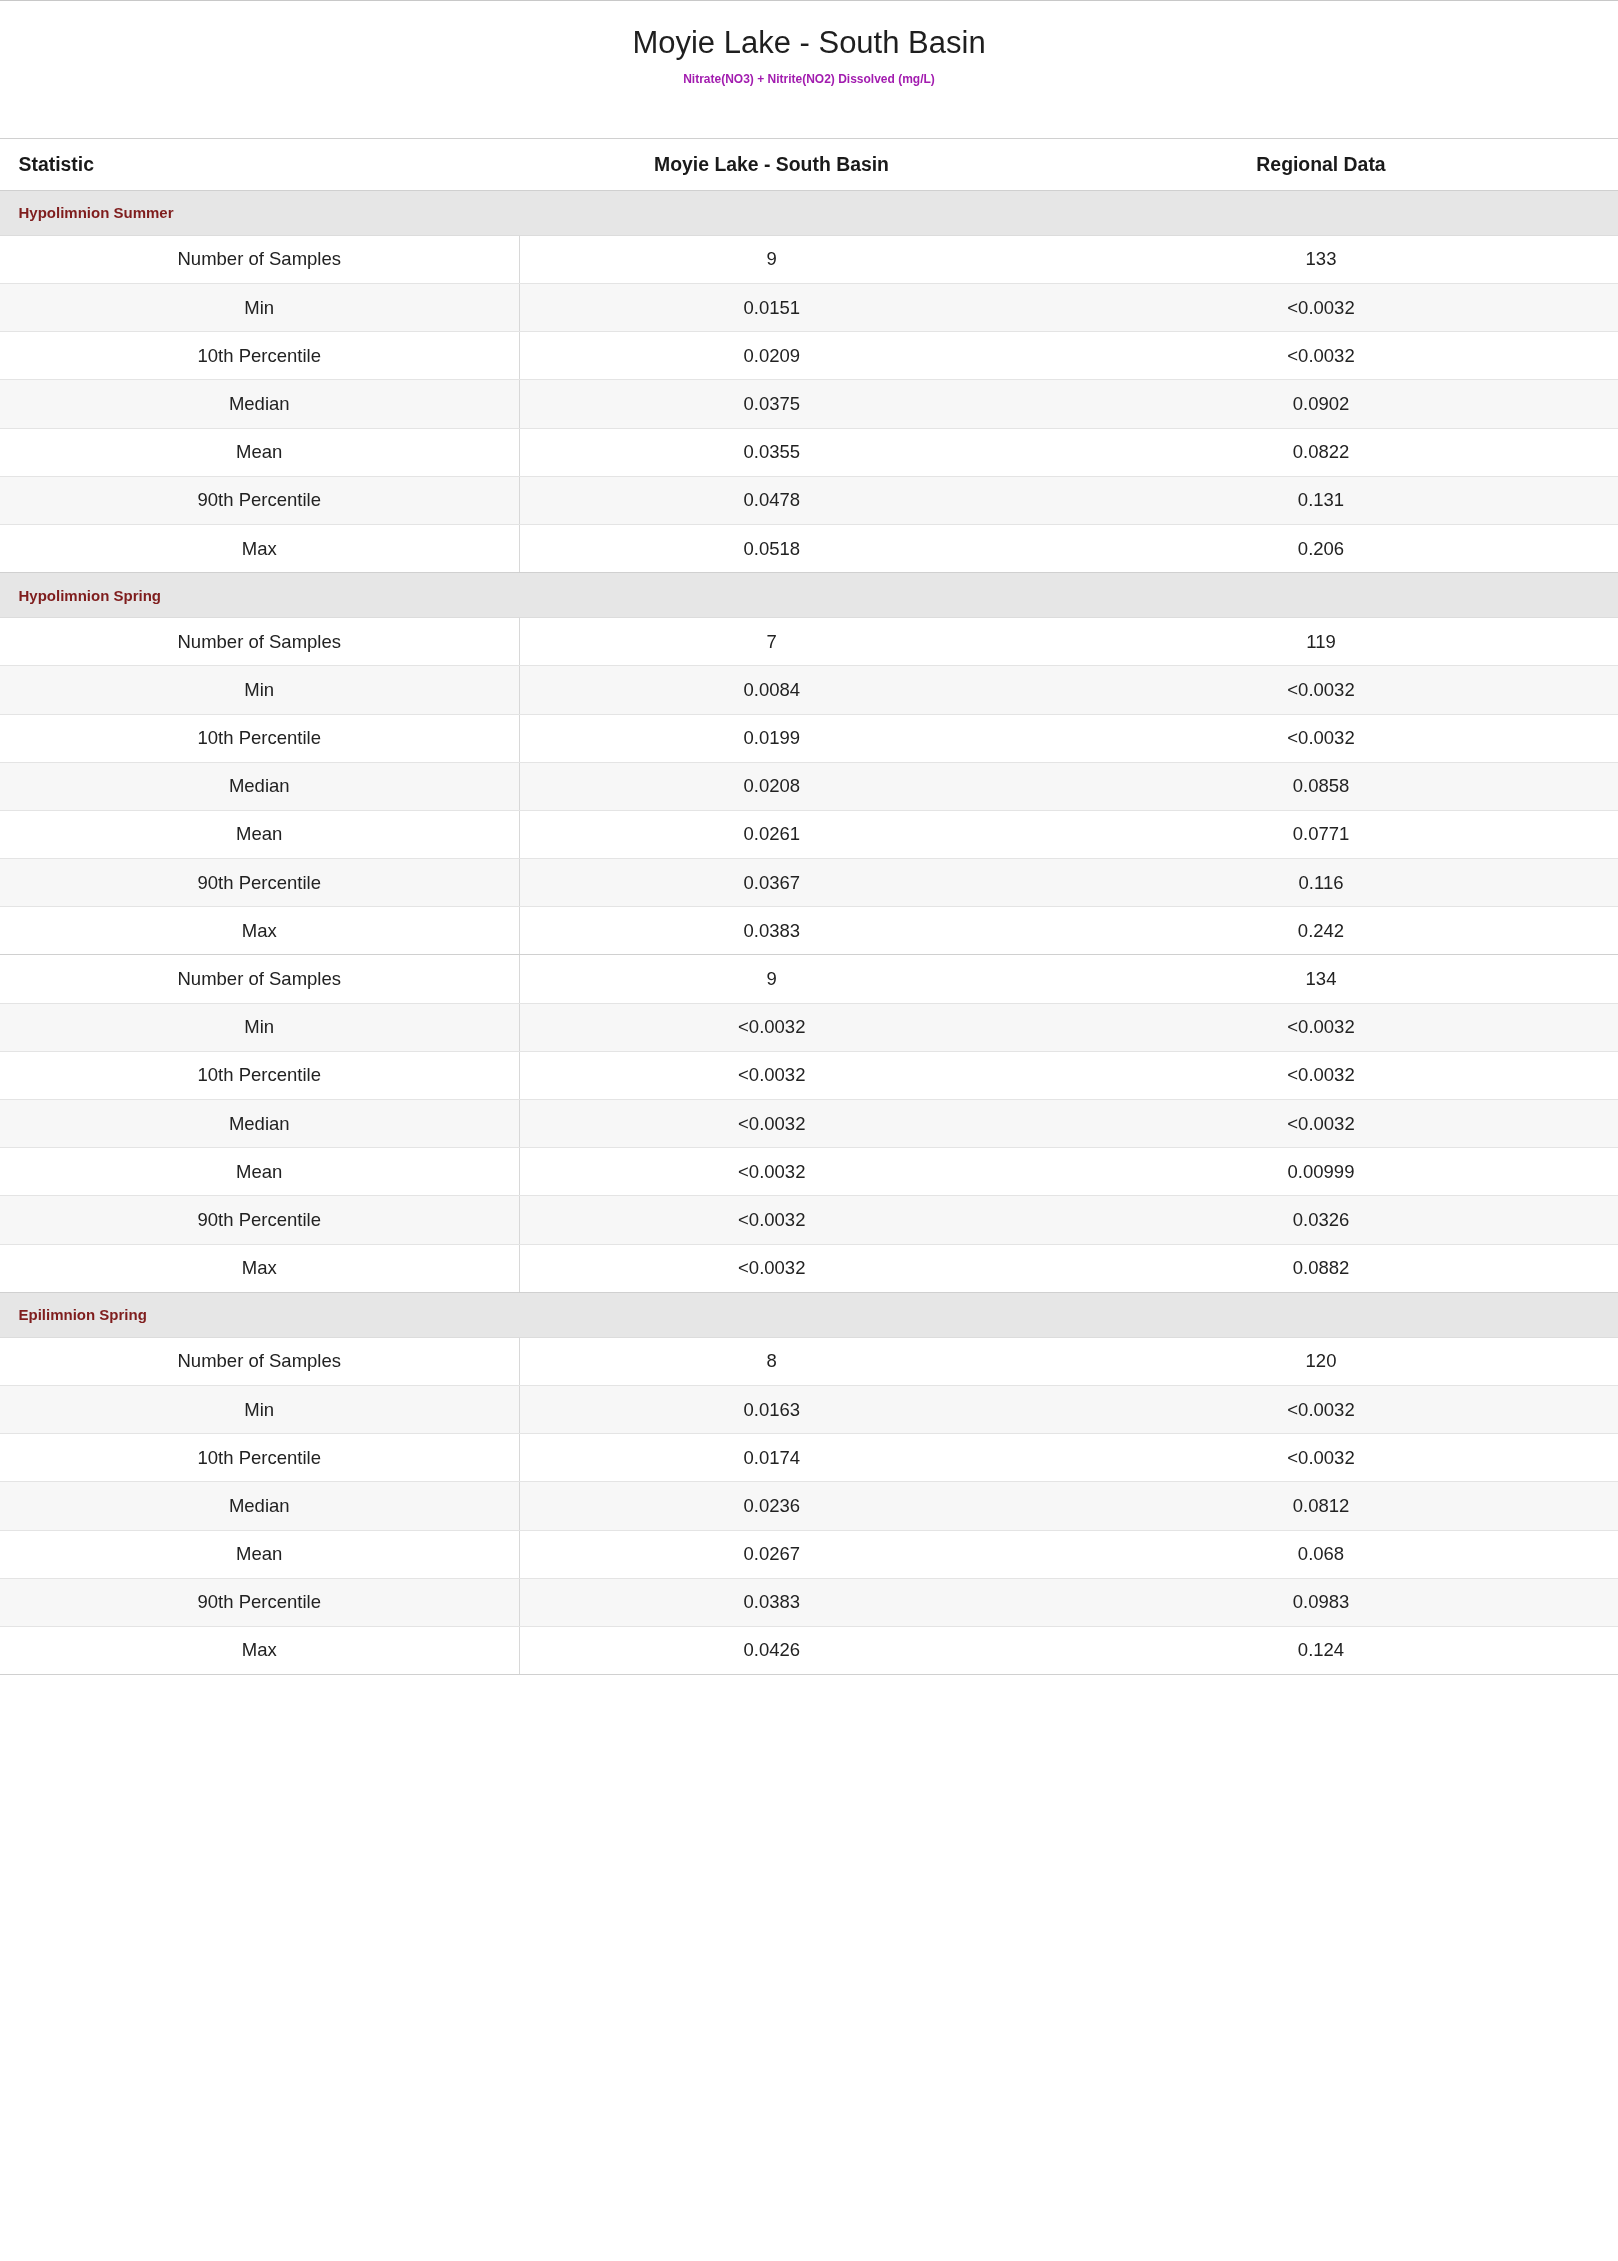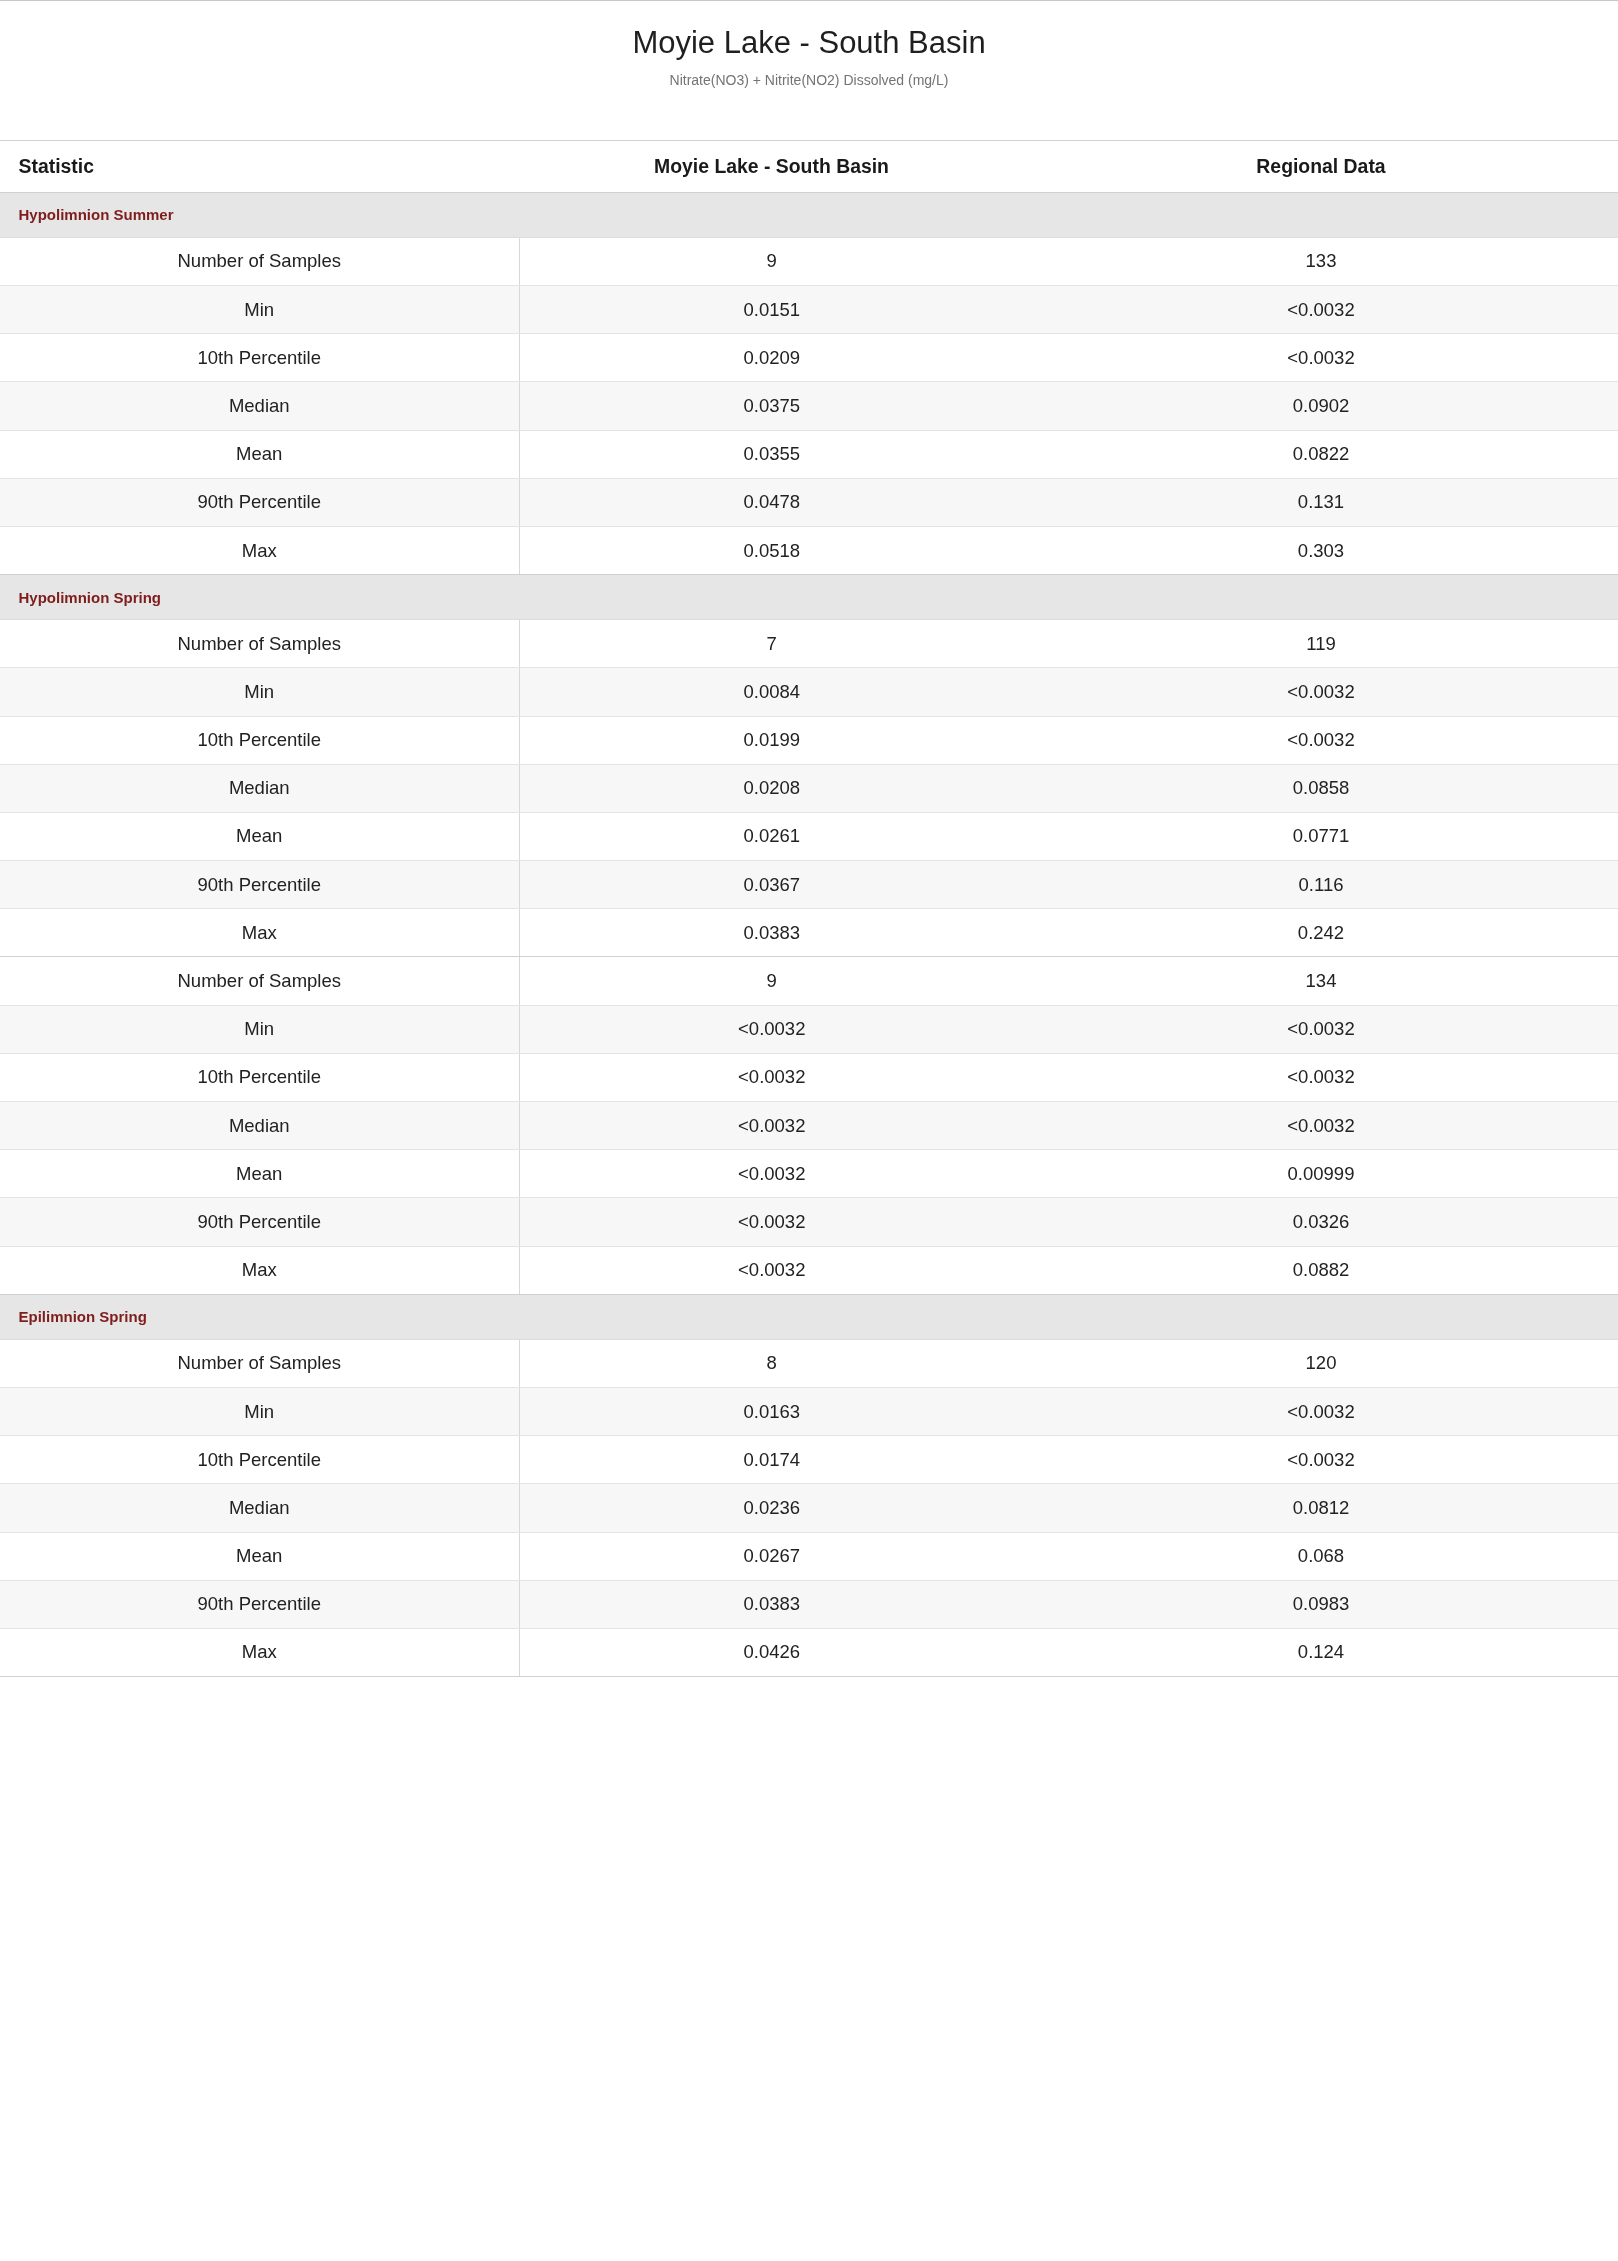--- a/index.html
+++ b/index.html
@@ -27,23 +27,23 @@
     text-align: center;
   }
   .doc-title {
     font-size: 31px;
     font-weight: 400;
     color: #1f1f1f;
     line-height: 1.15;
     margin: 0;
   }
   .doc-subtitle {
-    font-size: 14px;
-    font-weight: 400;
-    color: #737373;
+    font-size: 12px;
+    font-weight: 700;
+    color: #a21caf;
     margin-top: 11.8px;
   }
   table.stats {
     border-collapse: collapse;
     width: 1618px;
     table-layout: fixed;
     margin-top: 37px;
   }
   table.stats col.c1 { width: 519px; }
   table.stats col.c2 { width: 505px; }
@@ -148,21 +148,21 @@
           <td class="cell-region">0.0822</td>
         </tr>
         <tr class="data-row alt">
           <td class="cell-stat">90th Percentile</td>
           <td class="cell-site">0.0478</td>
           <td class="cell-region">0.131</td>
         </tr>
         <tr class="data-row last-in-group">
           <td class="cell-stat">Max</td>
           <td class="cell-site">0.0518</td>
-          <td class="cell-region">0.303</td>
+          <td class="cell-region">0.206</td>
         </tr>
         <tr class="group-row">
           <td colspan="3">Hypolimnion Spring</td>
         </tr>
         <tr class="data-row">
           <td class="cell-stat">Number of Samples</td>
           <td class="cell-site">7</td>
           <td class="cell-region">119</td>
         </tr>
         <tr class="data-row alt">

